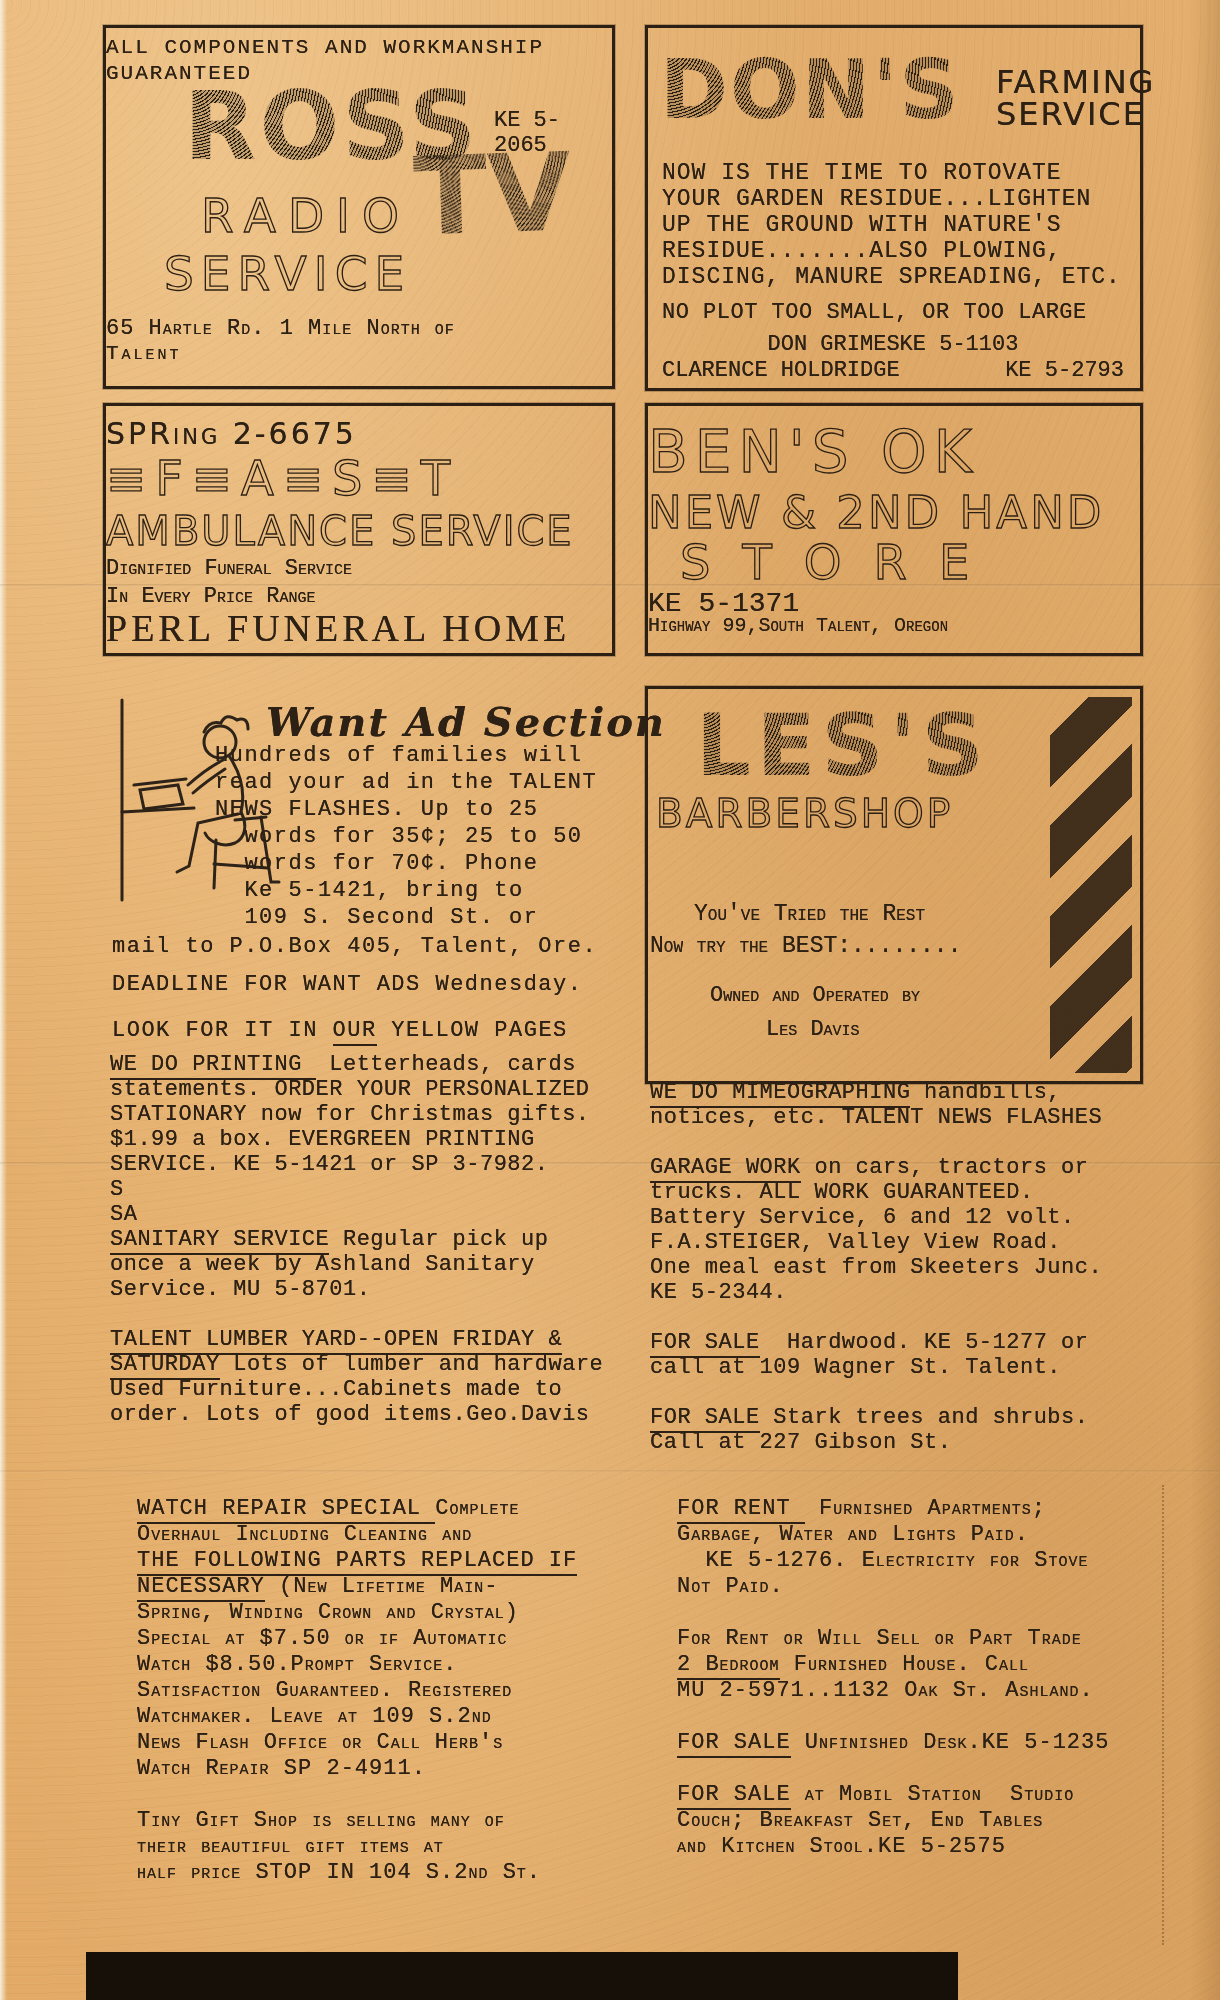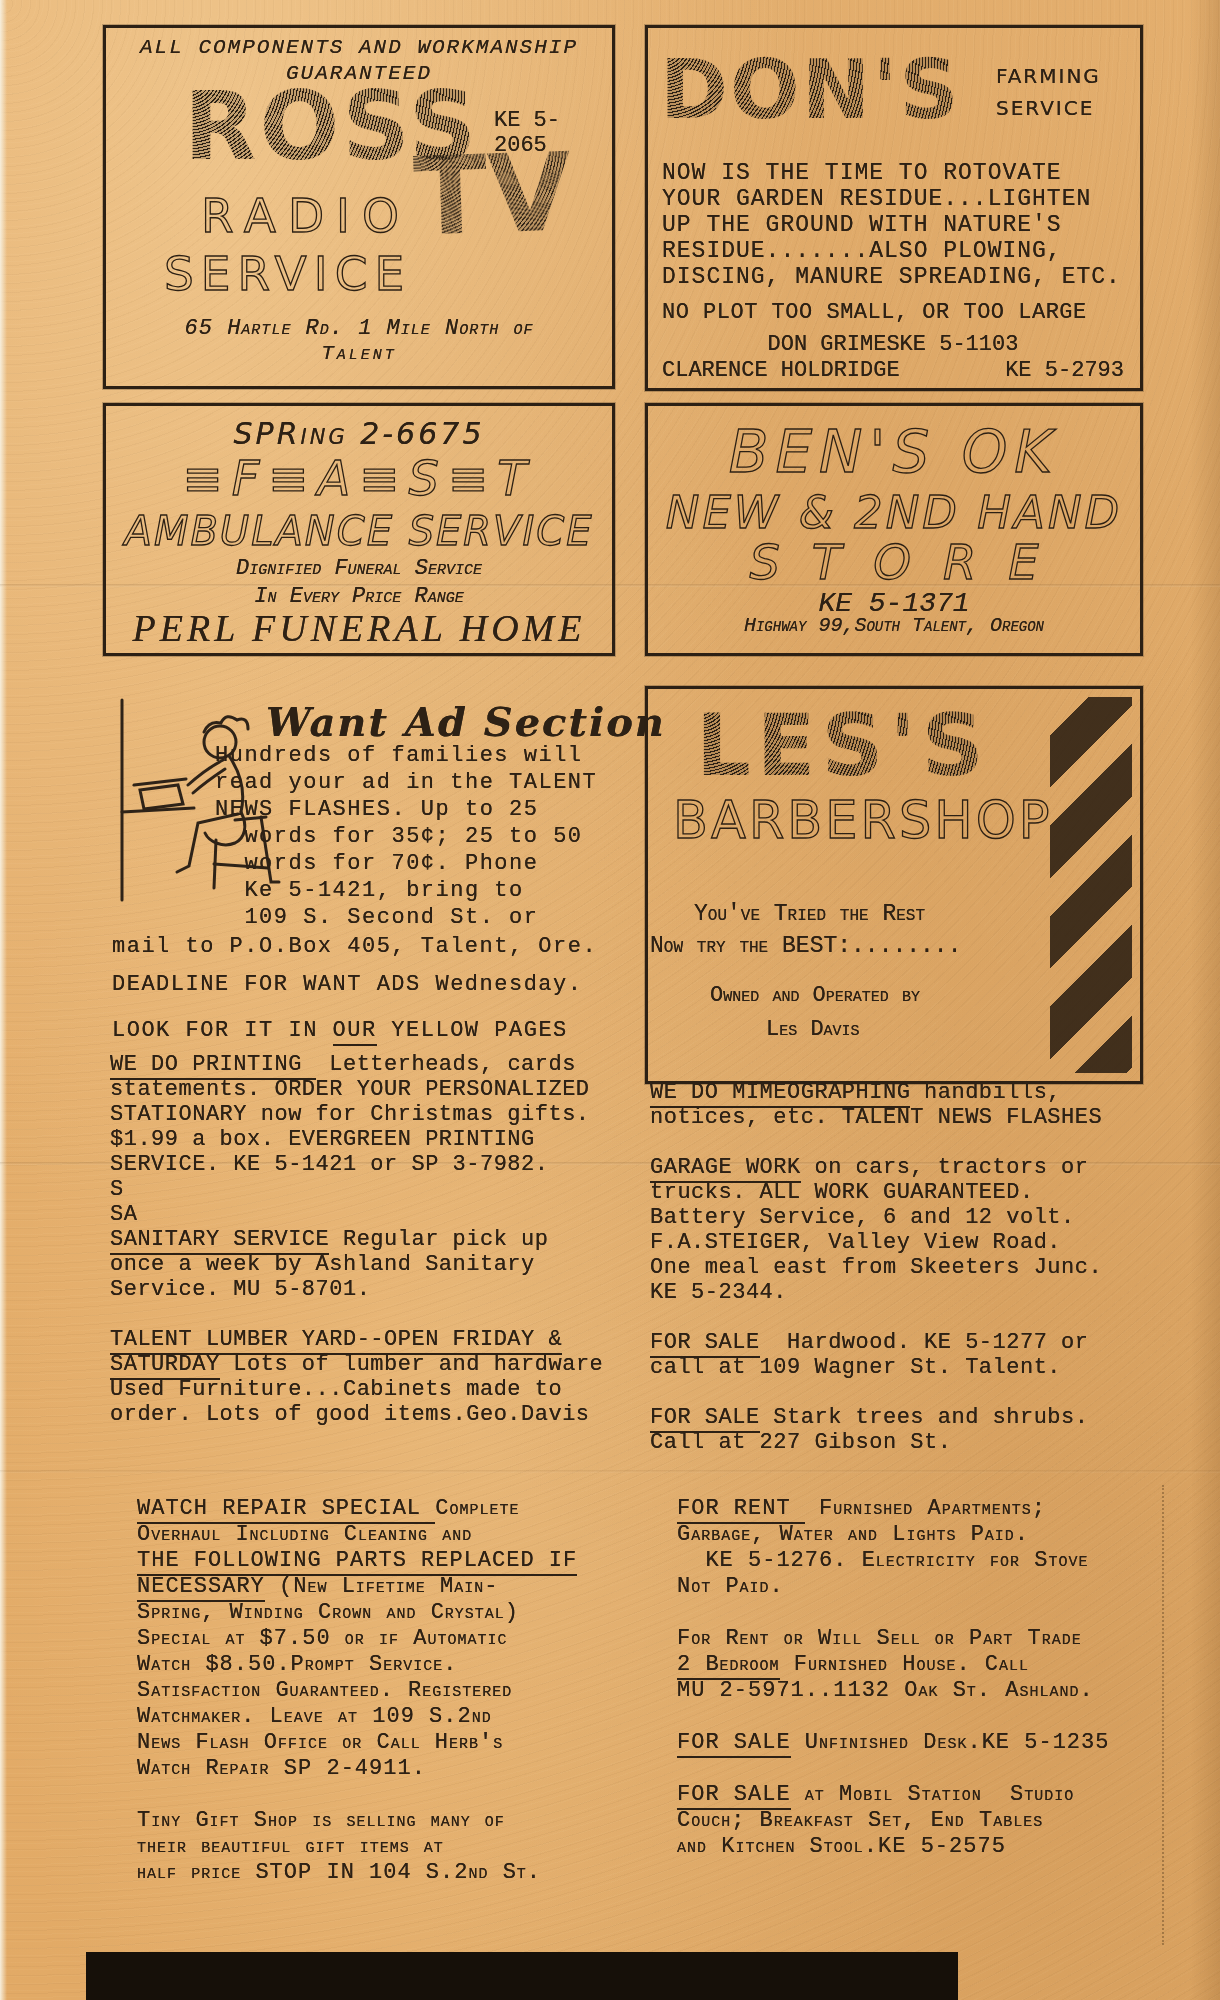--- a/index.html
+++ b/index.html
@@ -16,21 +16,21 @@
     background-image:
       repeating-radial-gradient(circle at 3px 4px, rgba(70,45,20,.06) 0 1px, transparent 1px 9px),
       repeating-radial-gradient(circle at 8px 2px, rgba(255,250,230,.05) 0 1px, transparent 1px 7px);}
   .edge-left{position:absolute;left:0;top:0;bottom:0;width:7px;background:linear-gradient(90deg,#f7eedb,rgba(247,238,219,0));}
   .edge-right{position:absolute;right:0;top:0;bottom:0;width:30px;background:linear-gradient(270deg,rgba(110,65,20,.18),rgba(110,65,20,0));}
   .crease{position:absolute;left:0;right:0;height:3px;background:linear-gradient(rgba(90,55,20,.16),rgba(255,240,210,.12));}
   .vcrease{position:absolute;width:0;border-left:2px dotted rgba(70,45,20,.35);}
 
   .box{position:absolute;border:3px solid #2c2014;box-shadow:0 0 0 1px rgba(44,32,20,.25);}
   .abs{position:absolute;}
-  .ctr{left:0;right:0;text-align:center;font-style:italic;}
+  .ctr{left:0;right:0;text-align:left;}
   .mono{font-family:"Liberation Mono","DejaVu Sans Mono",monospace;}
   .sc{font-variant:small-caps;}
   .pre{white-space:pre-wrap;}
   .u{border-bottom:2px solid currentColor;padding-bottom:1px;}
   .ink{text-shadow:0 0 .5px rgba(45,33,21,.9);}
 
   .speckle{font-family:"DejaVu Sans",sans-serif;font-weight:bold;color:transparent;
     background-image:repeating-radial-gradient(circle at 2px 2px,#2b2014 0 1.15px,rgba(43,32,20,.22) 1.15px 3.1px);
     -webkit-background-clip:text;background-clip:text;}
   @supports not ((-webkit-background-clip:text) or (background-clip:text)){.speckle{color:#2b2014;background:none;}}
@@ -66,21 +66,21 @@
     <div class="abs mono ink" style="left:388px;top:80px;font-size:22px">KE 5-2065</div>
     <div class="abs outline" style="left:95px;top:160px;font-size:47px;letter-spacing:12px">RADIO</div>
     <div class="abs outline" style="left:58px;top:218px;font-size:47px;letter-spacing:7px">SERVICE</div>
     <div class="abs speckle" style="left:308px;top:104px;font-size:108px;transform:rotate(-2deg)">TV</div>
     <div class="abs ctr mono sc ink" style="top:288px;font-size:22px;letter-spacing:1px">65 Hartle Rd. 1 Mile North of</div>
     <div class="abs ctr mono sc ink" style="top:314px;font-size:21px;letter-spacing:3px">Talent</div>
   </div>
 
   <div class="box" style="left:645px;top:25px;width:492px;height:360px">
     <div class="abs speckle" style="left:12px;top:14px;font-size:82px;letter-spacing:2px">DON'S</div>
-    <div class="abs stamp ink" style="left:348px;top:32px;font-size:20px;letter-spacing:2px;line-height:32px">
+    <div class="abs stamp ink" style="left:348px;top:38px;font-size:32px;letter-spacing:2px;line-height:32px">
       <div>FARMING</div>
       <div>SERVICE</div>
     </div>
     <div class="abs mono pre ink" style="left:14px;top:132px;font-size:23px;line-height:26px;letter-spacing:1px">NOW IS THE TIME TO ROTOVATE
 YOUR GARDEN RESIDUE...LIGHTEN
 UP THE GROUND WITH NATURE'S
 RESIDUE.......ALSO PLOWING,
 DISCING, MANURE SPREADING, ETC.</div>
     <div class="abs mono ink" style="left:14px;top:272px;font-size:22px;letter-spacing:.5px">NO PLOT TOO SMALL, OR TOO LARGE</div>
     <div class="abs mono ink" style="left:14px;right:16px;top:304px;font-size:22px;line-height:26px">
@@ -139,21 +139,21 @@
   words for 70¢. Phone
   Ke 5-1421, bring to
   109 S. Second St. or</div>
   <div class="abs mono ink" style="left:112px;top:934px;font-size:22px;letter-spacing:1.5px">mail to P.O.Box 405, Talent, Ore.</div>
   <div class="abs mono ink" style="left:112px;top:972px;font-size:22px;letter-spacing:1.5px">DEADLINE FOR WANT ADS Wednesday.</div>
   <div class="abs mono pre ink" style="left:112px;top:1018px;font-size:22px;letter-spacing:1.5px"><span>LOOK FOR IT IN </span><span class="u">OUR</span><span> YELLOW PAGES</span></div>
 
   <div class="box" style="left:645px;top:686px;width:492px;height:392px">
     <div class="stripes"></div>
     <div class="abs speckle" style="left:48px;top:6px;font-size:86px;letter-spacing:6px">LES'S</div>
-    <div class="abs outline" style="left:25px;top:102px;font-size:51px;letter-spacing:3px">BARBERSHOP</div>
+    <div class="abs outline" style="left:8px;top:102px;font-size:39px;letter-spacing:3px">BARBERSHOP</div>
     <div class="abs mono sc ink" style="left:46px;top:212px;font-size:23px">You've Tried the Rest</div>
     <div class="abs mono sc ink" style="left:2px;top:244px;font-size:23px">Now try the BEST:........</div>
     <div class="abs mono sc ink" style="left:62px;top:294px;font-size:22px">Owned and Operated by</div>
     <div class="abs mono sc ink" style="left:118px;top:328px;font-size:22px">Les Davis</div>
   </div>
 
   <div class="abs mono pre typebody ink" style="left:110px;top:1052px;width:520px"><span class="u">WE DO PRINTING </span><span> Letterheads, cards
 statements. ORDER YOUR PERSONALIZED
 STATIONARY now for Christmas gifts.
 $1.99 a box. EVERGREEN PRINTING

